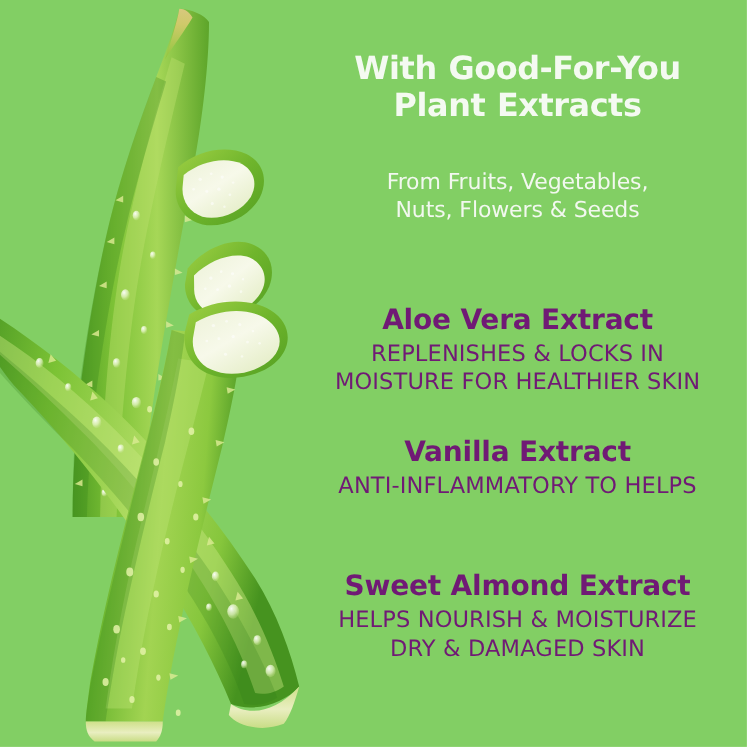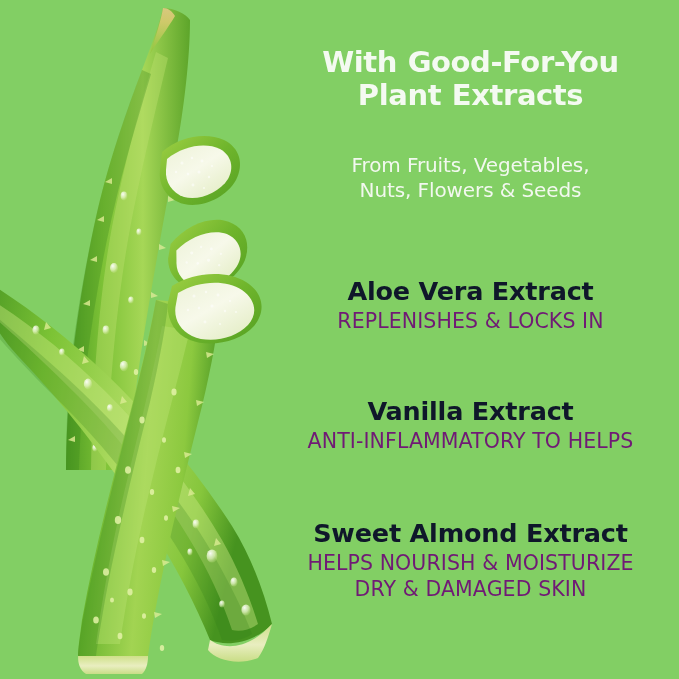--- a/index.html
+++ b/index.html
@@ -64,21 +64,21 @@
   }
 
   .extract-block { position: absolute; left: 0; width: 100%; }
   .extract-block.b0 { top: 276px; }
   .extract-block.b1 { top: 396px; }
   .extract-block.b2 { top: 518px; text-align: center; }
 
   .extract-name {
     font-size: 25.5px;
     font-weight: 700;
-    color: #0f172a;
+    color: #701a75;
     letter-spacing: -0.2px;
     line-height: 1.18;
     margin: 0 0 3px 0;
   }
   .extract-desc {
     font-size: 20.5px;
     font-weight: 400;
     color: #701a75;
     line-height: 1.25;
     letter-spacing: 0.1px;
@@ -352,20 +352,21 @@
 
     <div class="subhead">
       <div>From Fruits, Vegetables,</div>
       <div>Nuts, Flowers &amp; Seeds</div>
     </div>
 
     <div class="extract-block b0">
       <div class="extract-name">Aloe Vera Extract</div>
       <div class="extract-desc">
         <span class="dline">REPLENISHES &amp; LOCKS IN</span>
+        <span class="dline">MOISTURE FOR HEALTHIER SKIN</span>
       </div>
     </div>
 
     <div class="extract-block b1">
       <div class="extract-name">Vanilla Extract</div>
       <div class="extract-desc">
         <span class="dline">ANTI-INFLAMMATORY TO HELPS</span>
       </div>
     </div>
 

